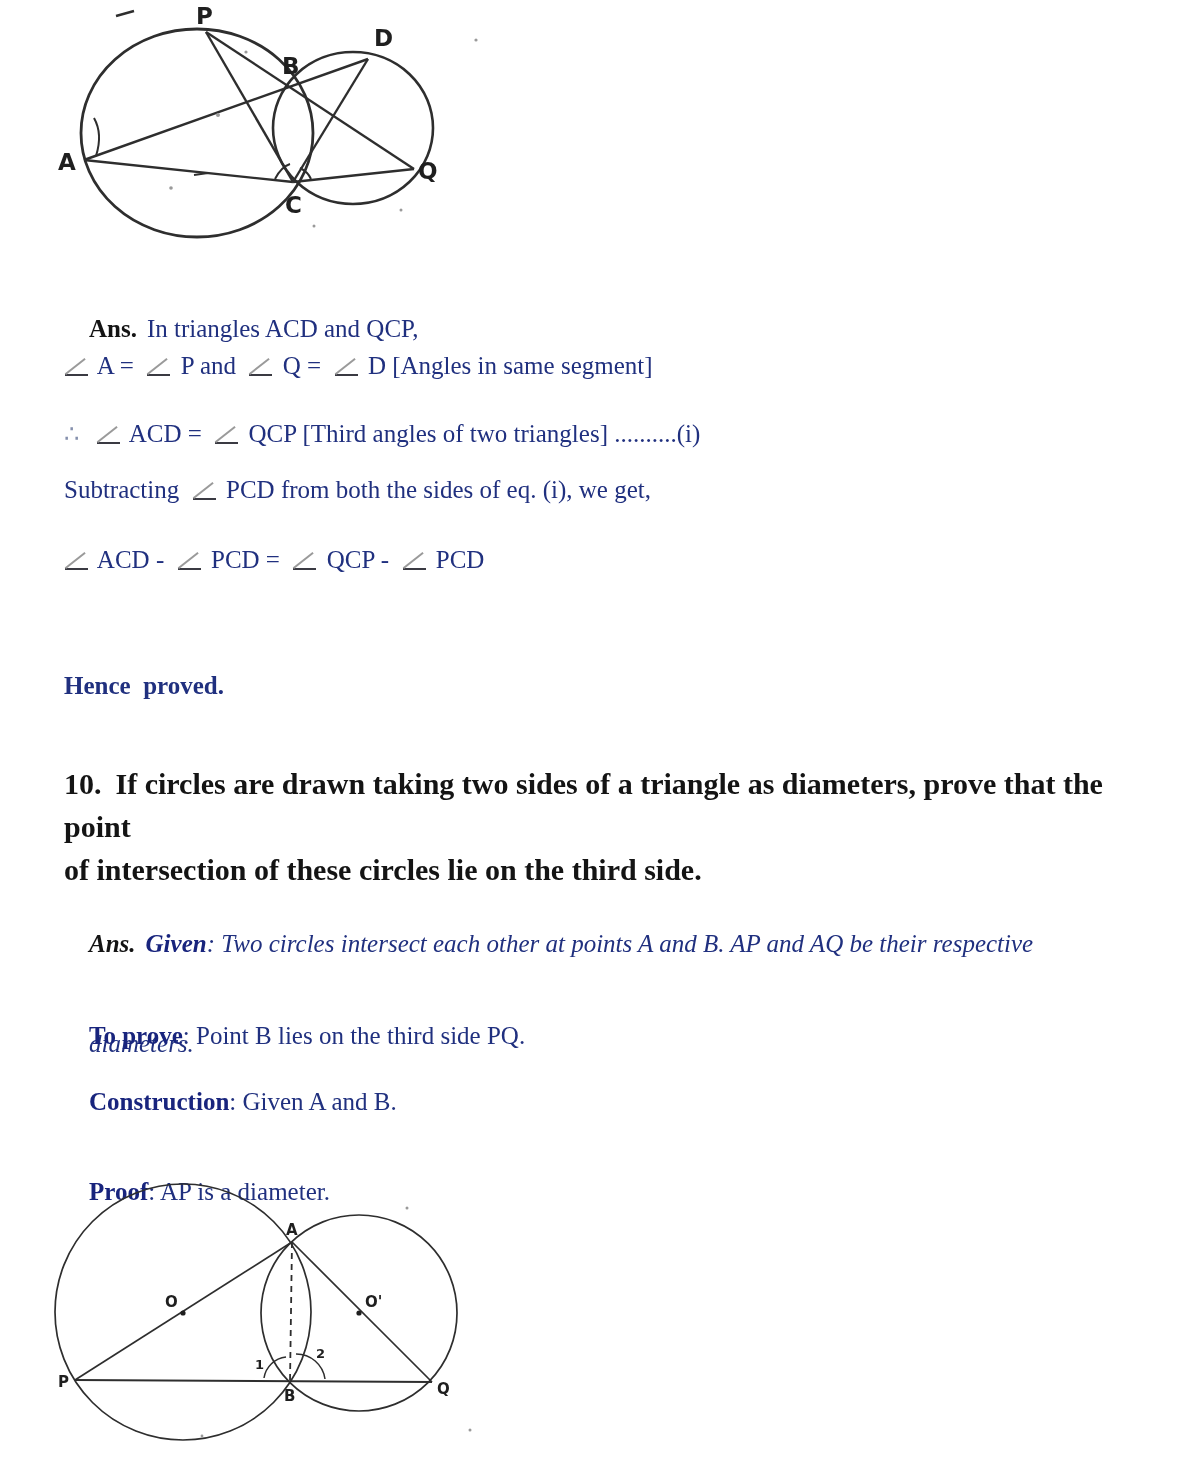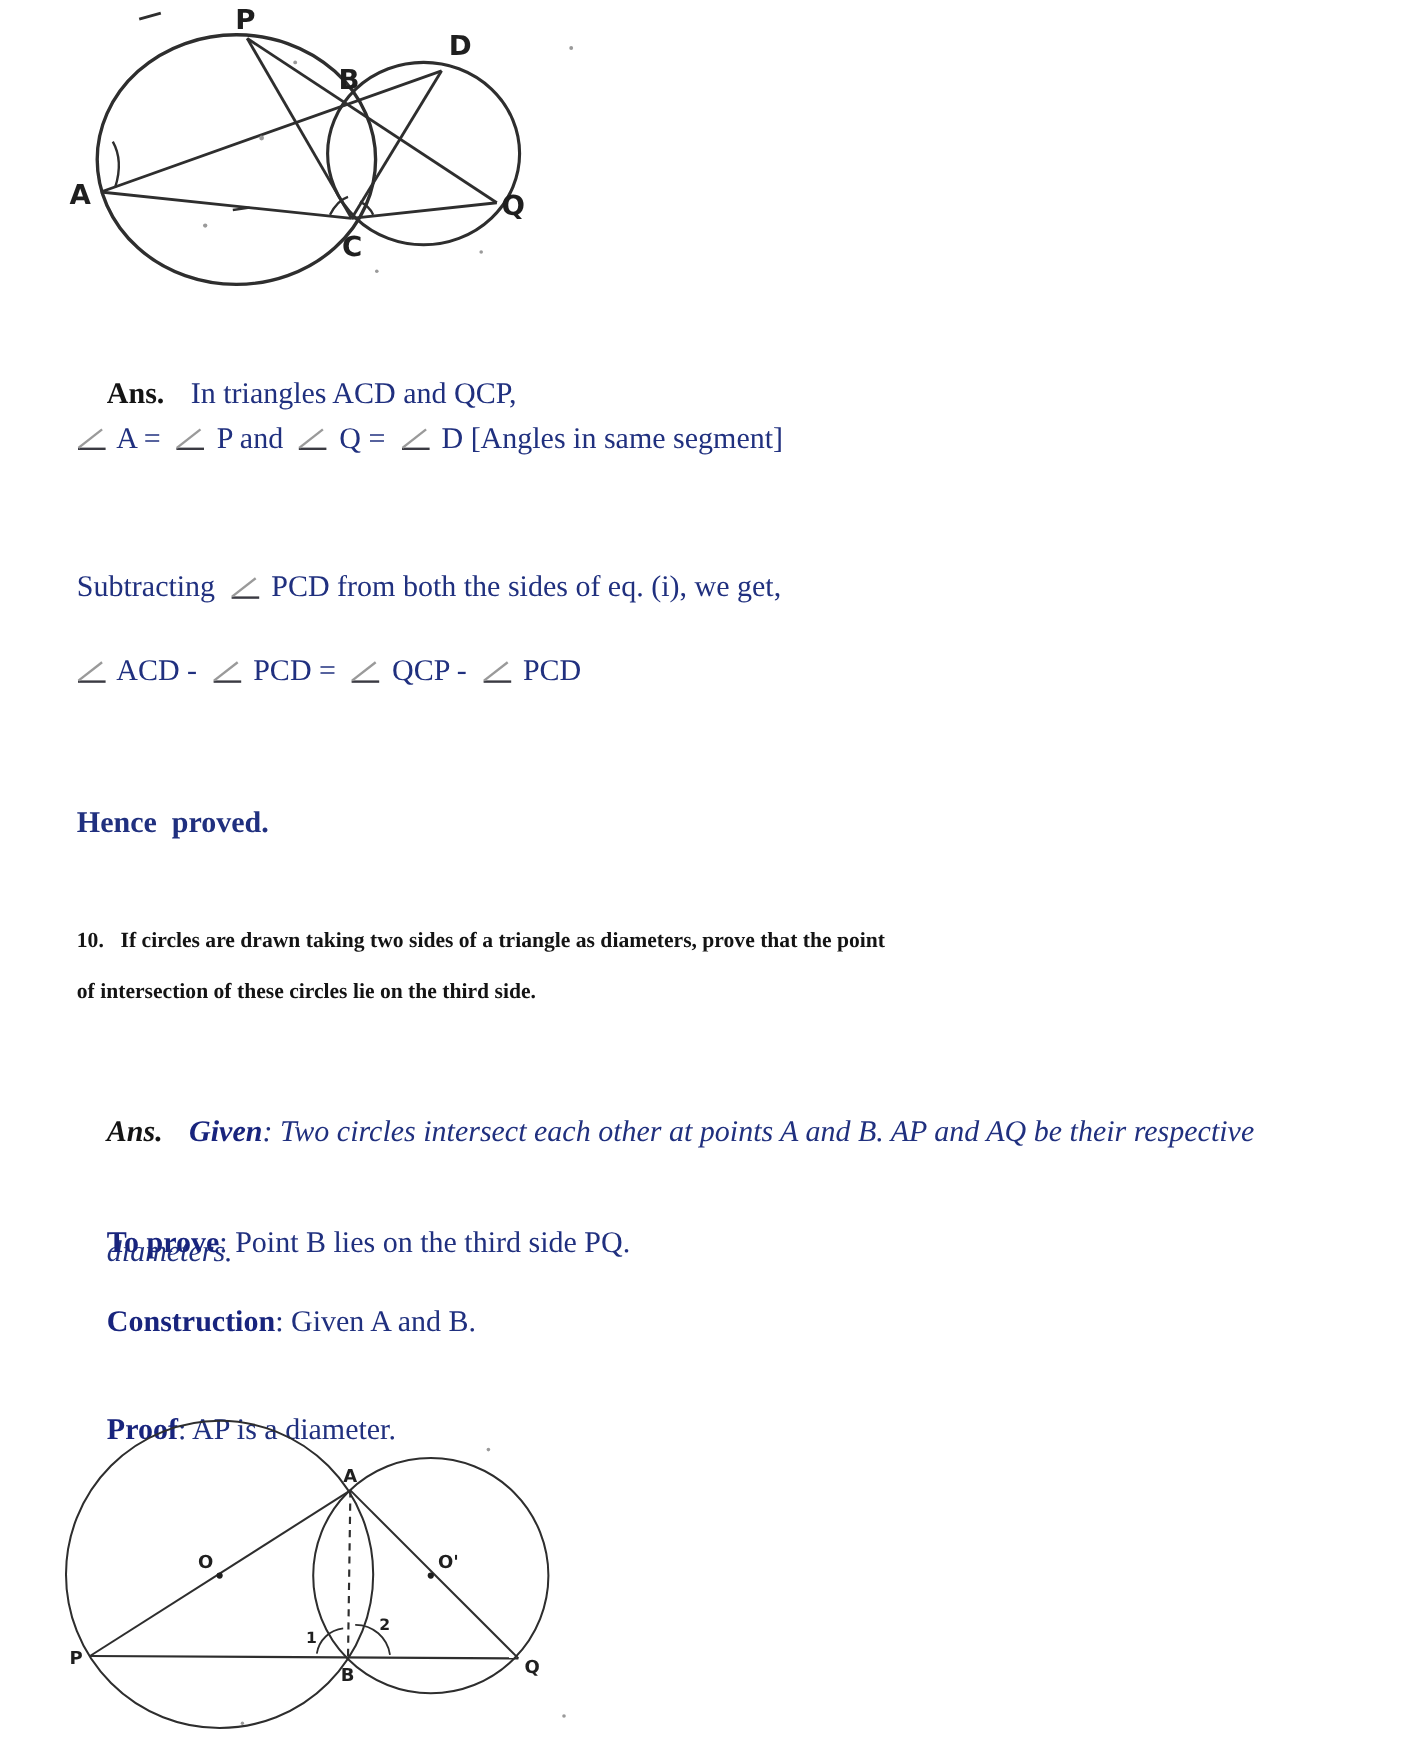--- a/index.html
+++ b/index.html
@@ -4,24 +4,24 @@
 <style>
   html,body { margin:0; padding:0; background:#ffffff; }
   .page {
     position:relative; width:1179px; height:1459px; background:#ffffff;
     font-family:"Liberation Serif", serif; overflow:hidden;
   }
   .line {
     position:absolute; left:64px; font-size:25px; line-height:32px;
     color:#20307f; white-space:pre-wrap;
   }
-  .ans-label { color:#141414; font-weight:bold; margin-right:22px; }
+  .ans-label { color:#141414; font-weight:bold; margin-right:10px; }
   .kw { color:#18247d; font-weight:bold; }
   .q-block {
-    position:absolute; left:64px; width:1096px; font-size:18px;
+    position:absolute; left:64px; width:1096px; font-size:30px;
     line-height:43px; font-weight:bold; color:#141414;
     font-family:"Liberation Serif", serif;
   }
   .q-num { margin-right:14px; }
   .wrap2 { line-height:50px;font-style:italic; }
   
   .sym.angle {
     display:inline-block; position:relative; width:24px; height:19px;
     margin:0 3px 0 1px; vertical-align:-2px;
   }
@@ -71,20 +71,21 @@
     <text x="318" y="44" font-size="23" font-weight="bold">D</text>
     <text x="2" y="168" font-size="23" font-weight="bold">A</text>
     <text x="362" y="177" font-size="23" font-weight="bold">Q</text>
     <text x="229" y="211" font-size="23" font-weight="bold">C</text>
   </svg>
 
   <div class="line" style="top:281px;">
     <span class="ans-label">Ans.</span><span class="rich">In triangles ACD and QCP,</span>
   </div>
   <div class="line rich" style="top:350px;"><span class="sym angle"></span> A =  <span class="sym angle"></span> P and  <span class="sym angle"></span> Q =  <span class="sym angle"></span> D [Angles in same segment]</div>
+  <div class="line rich" style="top:418px;"><span class="sym therefore">∴</span>  <span class="sym angle"></span> ACD =  <span class="sym angle"></span> QCP [Third angles of two triangles] ..........(i)</div>
   <div class="line rich" style="top:474px;">Subtracting  <span class="sym angle"></span> PCD from both the sides of eq. (i), we get,</div>
   <div class="line rich" style="top:544px;"><span class="sym angle"></span> ACD -  <span class="sym angle"></span> PCD =  <span class="sym angle"></span> QCP -  <span class="sym angle"></span> PCD</div>
   <div class="line" style="top:670px;font-weight:bold;">Hence  proved.</div>
 
   <div class="q-block" style="top:762px;">
     <div><span class="q-num">10.</span><span>If circles are drawn taking two sides of a triangle as diameters, prove that the point</span></div>
     <div>of intersection of these circles lie on the third side.</div>
   </div>
 
   <div class="line wrap2" style="top:869px; width:1096px;">

